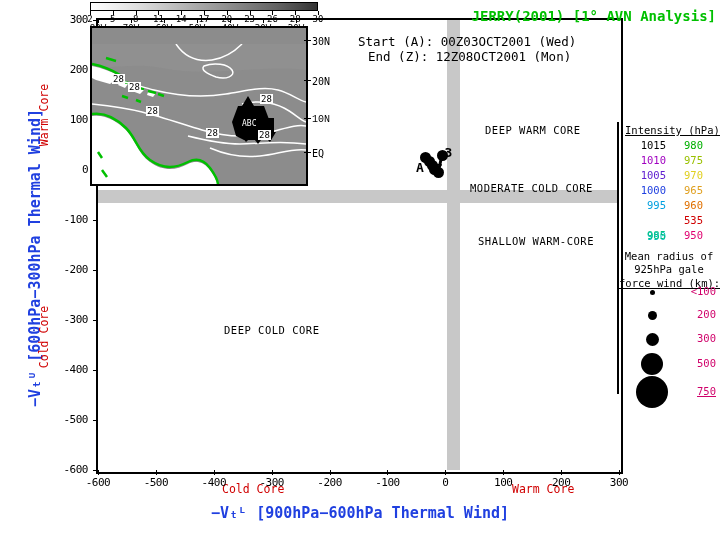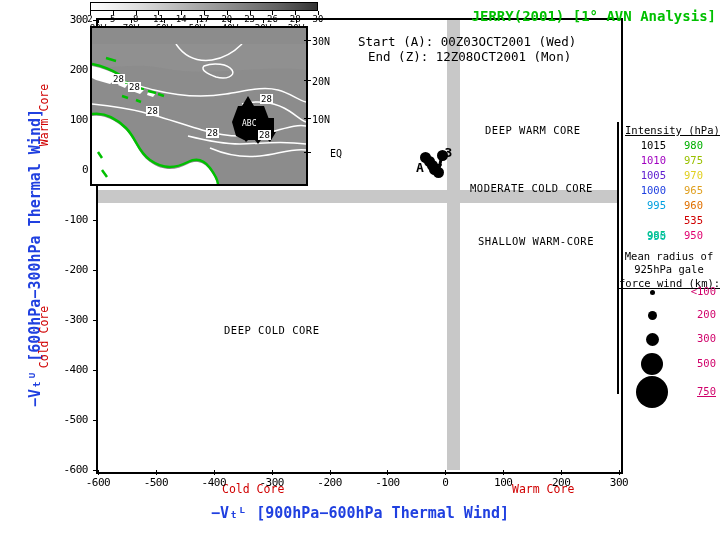--- a/index.html
+++ b/index.html
@@ -276,22 +276,22 @@
     <div class="sst-lbl" style="left:36px;top:38px;">28</div>
     <div class="sst-lbl" style="left:54px;top:62px;">28</div>
     <div class="sst-lbl" style="left:114px;top:84px;">28</div>
     <div class="sst-lbl" style="left:168px;top:50px;">28</div>
     <div class="sst-lbl" style="left:166px;top:86px;">28</div>
   </div>
 </div>
 
 <div class="lat-lbl" style="left:312px;top:36px;">30N</div>
 <div class="lat-lbl" style="left:312px;top:76px;">20N</div>
-<div class="lat-lbl" style="left:312px;top:114px;">10N</div>
-<div class="lat-lbl" style="left:312px;top:148px;margin-left:18px;">EQ</div>
+<div class="lat-lbl" style="left:312px;top:114px;font-family:Liberation Mono, monospace;">10N</div>
+<div class="lat-lbl" style="left:312px;top:148px;">EQ</div>
 
 <div class="abs" style="left:304px;top:40px;width:7px;height:1px;background:#000;"></div>
 <div class="abs" style="left:304px;top:80px;width:7px;height:1px;background:#000;"></div>
 <div class="abs" style="left:304px;top:118px;width:7px;height:1px;background:#000;"></div>
 <div class="abs" style="left:304px;top:152px;width:7px;height:1px;background:#000;"></div>
 
 <div class="abs" id="legend-divider"></div>
 
 <div class="abs leg-head" style="left:625px;top:124px;">Intensity (hPa):</div>
 <div id="intensity-rows">

